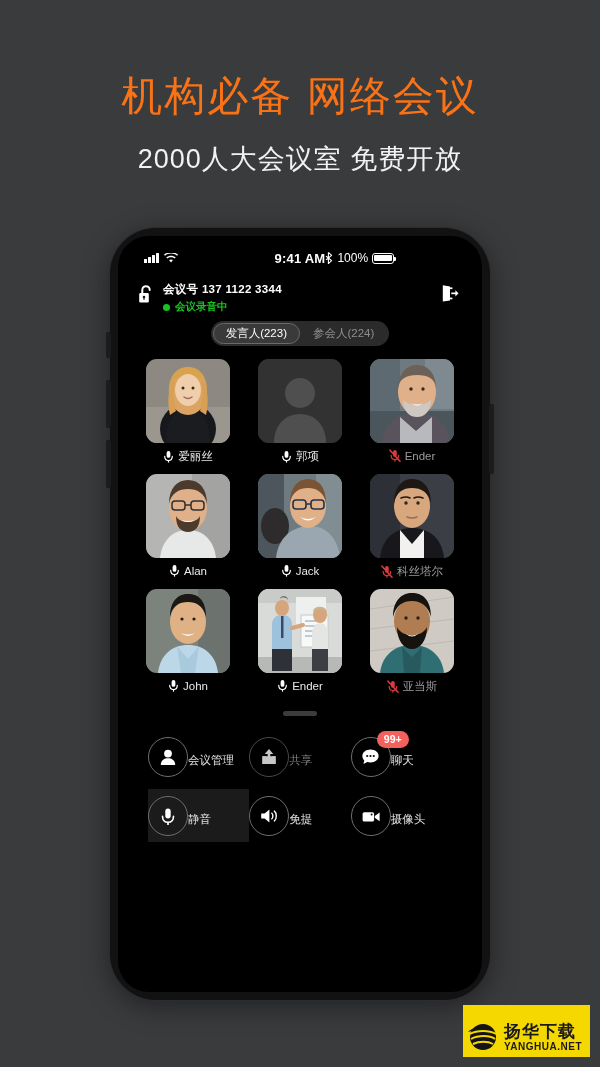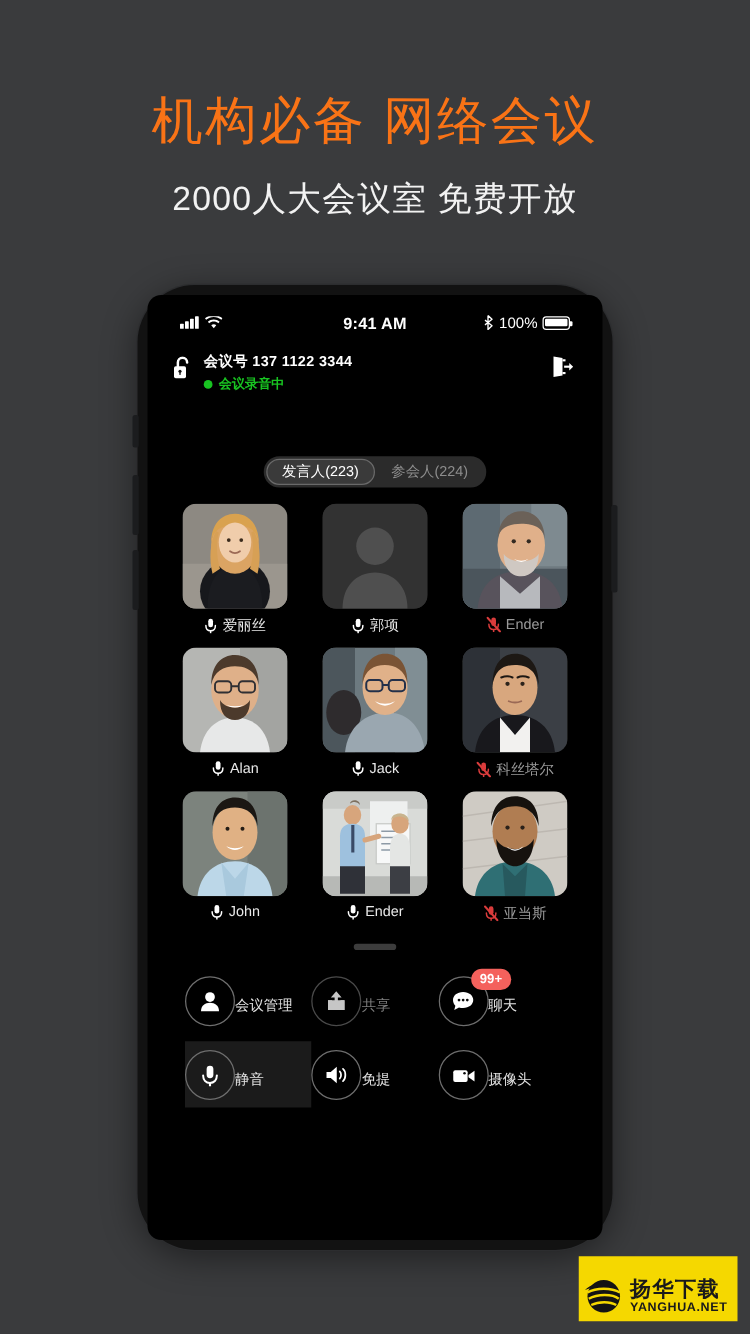--- a/index.html
+++ b/index.html
@@ -48,21 +48,21 @@
     height: 772px;
     background: #121212;
     border-radius: 46px;
     box-shadow: 0 0 0 1px #2c2d2f, 0 6px 28px rgba(0,0,0,.45);
   }
   .phone-screen {
     position: absolute;
     left: 8px; top: 8px;
     width: 364px; height: 756px;
     background: #000000;
-    border-radius: 11px;
+    border-radius: 31px;
     overflow: hidden;
   }
 
   
   .btn-side {
     position: absolute;
     background: #1b1c1e;
     border-radius: 2px;
   }
   .btn-silent { left: -4px; top: 104px; width: 5px; height: 26px; }
@@ -74,21 +74,21 @@
   .statusbar {
     height: 40px;
     display: flex;
     align-items: center;
     padding: 4px 26px 0 26px;
     color: #ffffff;
     font-size: 12.5px;
   }
   .sb-left { display: flex; align-items: center; gap: 5px; flex: 1; }
   .sb-center { font-size: 13px; font-weight: 600; letter-spacing: .2px; }
-  .sb-right { display: flex; align-items: center; gap: 4px; flex: 1; justify-content: flex-end; font-size: 12px; font-weight: 500;}
+  .sb-right { display: flex; align-items: center; gap: 4px; flex: 1; font-size: 12px; font-weight: 500;}
 
   .signal { display: flex; align-items: flex-end; gap: 1.5px; height: 10px; }
   .signal i { display: block; width: 2.5px; background: #fff; border-radius: .5px; }
   .signal i:nth-child(1){ height: 4px; }
   .signal i:nth-child(2){ height: 6px; }
   .signal i:nth-child(3){ height: 8px; }
   .signal i:nth-child(4){ height: 10px; }
 
   .battery {
     width: 22px; height: 11px;
@@ -125,21 +125,20 @@
   .rec-text { color: #18c321; font-size: 10.5px; font-weight: 700; }
   .exit-icon { flex: 0 0 auto; margin-top: 1px; cursor: pointer; }
 
   
   .tabs-wrap { display: flex; justify-content: center; margin-top: 7px; }
   .tabs {
     display: inline-flex;
     background: #2b2b2b;
     border-radius: 14px;
     padding: 2px;
-    margin-top: 44px;
   }
   .tab {
     font-size: 11.5px;
     padding: 3px 13px;
     border-radius: 12px;
     color: #8d8d8d;
     cursor: pointer;
     white-space: nowrap;
   }
   .tab.active {

